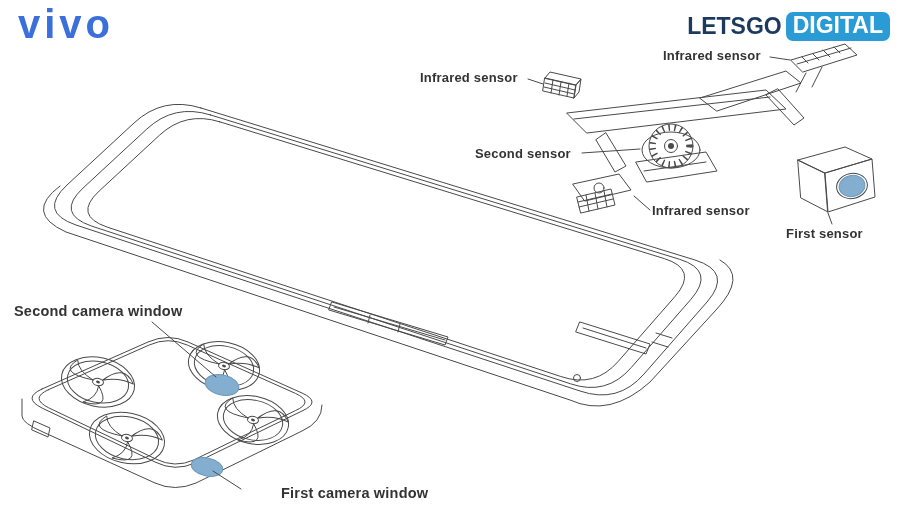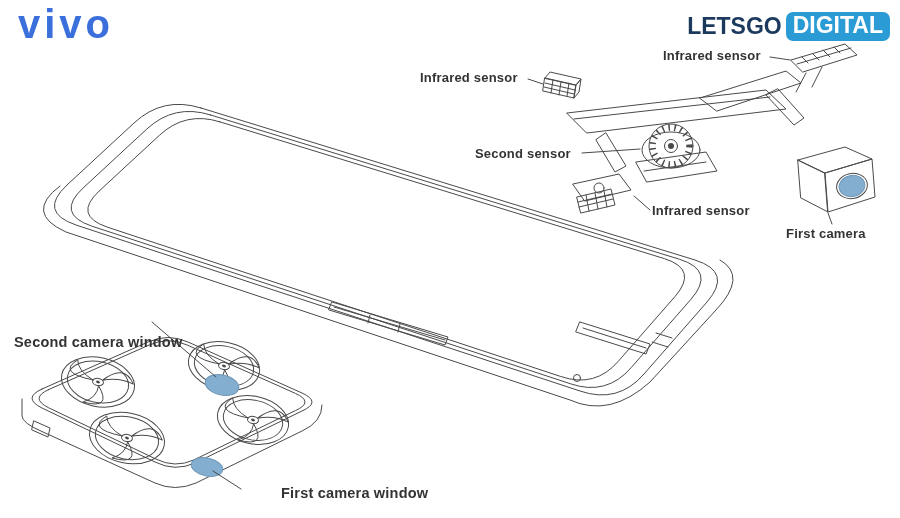--- a/index.html
+++ b/index.html
@@ -206,17 +206,17 @@
       <path class="ln" d="M832,224 L828,213"></path>
       <path class="ln" d="M152,322 L216,377"></path>
       <path class="ln" d="M241,489 L213,471"></path>
     </g>
   </svg>
 
   <div class="label" style="left:420px; top:70px;">Infrared sensor</div>
   <div class="label" style="left:663px; top:48px;">Infrared sensor</div>
   <div class="label" style="left:475px; top:146px;">Second sensor</div>
   <div class="label" style="left:652px; top:203px;">Infrared sensor</div>
-  <div class="label" style="left:786px; top:226px;">First camera</div>
-  <div class="label label-lg" style="left:14px; top:303px;margin-top:31px;">Second camera window</div>
+  <div class="label" style="left:786px; top:226px;">First sensor</div>
+  <div class="label label-lg" style="left:14px; top:303px;">Second camera window</div>
   <div class="label label-lg" style="left:233px; top:485px;margin-left:48px;">First camera window</div>
 
 </div>
 
 </body></html>

